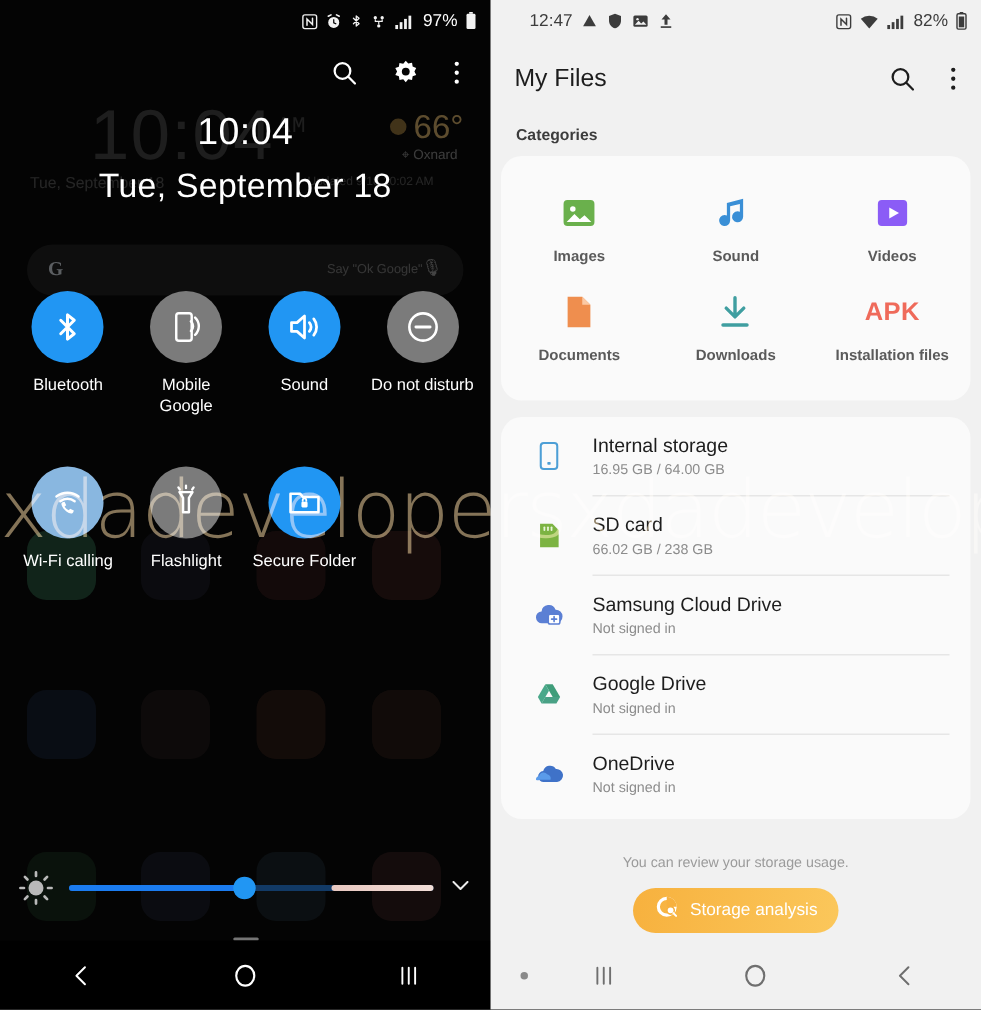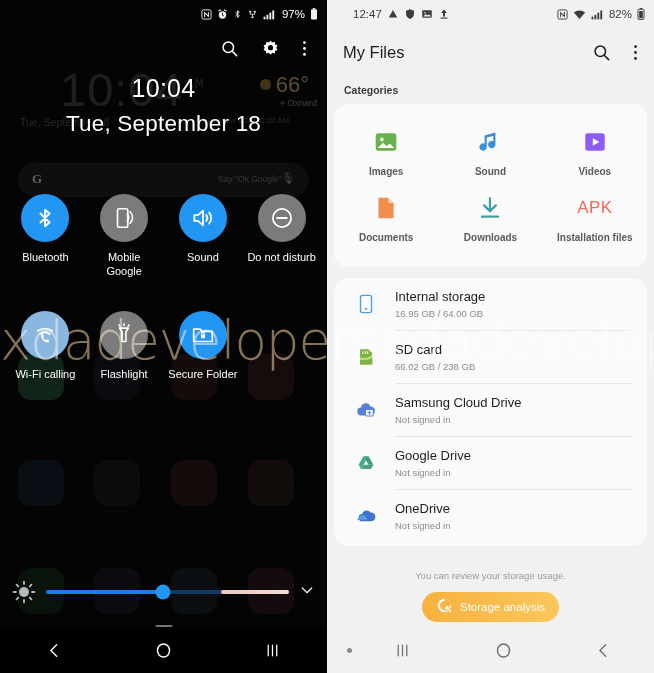--- a/index.html
+++ b/index.html
@@ -34,21 +34,21 @@
     left: 205px; top: 116px; font-size: 8px; color: #fff; opacity: .13;
   }
   .ghost-temp {
     right: 18px; top: 72px; font-size: 22px; color: #d8b169; opacity: .42;
   }
   .ghost-temp .dot {
     display: inline-block; width: 11px; height: 11px; border-radius: 50%;
     background: #c79a4a; opacity: .75; margin-right: 5px; vertical-align: 2px;
   }
   .ghost-loc {
-    right: 10px; top: 98px; font-size: 9px; color: #fff; opacity: .22;
+    right: 22px; top: 98px; font-size: 9px; color: #fff; opacity: .22;
   }
   .ghost-search {
     left: 18px; top: 163px; width: 291px; height: 34px;
     border-radius: 18px; background: rgba(255,255,255,.045);
   }
   .ghost-search .g {
     position: absolute; left: 14px; top: 8px; width: 16px; height: 16px;
     font-size: 13px; color: #9aa0a6; opacity: .55; font-weight: 700;
     font-family: "Liberation Serif", serif;
   }
@@ -178,21 +178,21 @@
   .cat-grid {
     display: grid; grid-template-columns: repeat(3,1fr);
     padding: 17px 0 14px;
   }
   .cat-item {
     display: flex; flex-direction: column; align-items: center;
     cursor: pointer; padding: 6px 0 10px;
   }
   .cat-icon { height: 30px; display: flex; align-items: center; justify-content: center; }
   .cat-label { margin-top: 9px; font-size: 10px; color: #5a5a5a; font-weight: bold; }
-  .apk-txt { font-size: 17px; font-weight: normal; color: #ef6a5a; letter-spacing: .3px; }
+  .apk-txt { font-size: 17px; font-weight: bold; color: #ef6a5a; letter-spacing: .3px; }
 
   .store-card { margin-top: 11px; padding: 0 0 4px; }
   .store-row {
     display: flex; align-items: center; padding: 11px 0 11px 17px;
     cursor: pointer; position: relative;
   }
   .store-ico {
     width: 30px; flex: 0 0 30px; display: flex; align-items: center; justify-content: center;
   }
   .store-txt { margin-left: 14px; }

